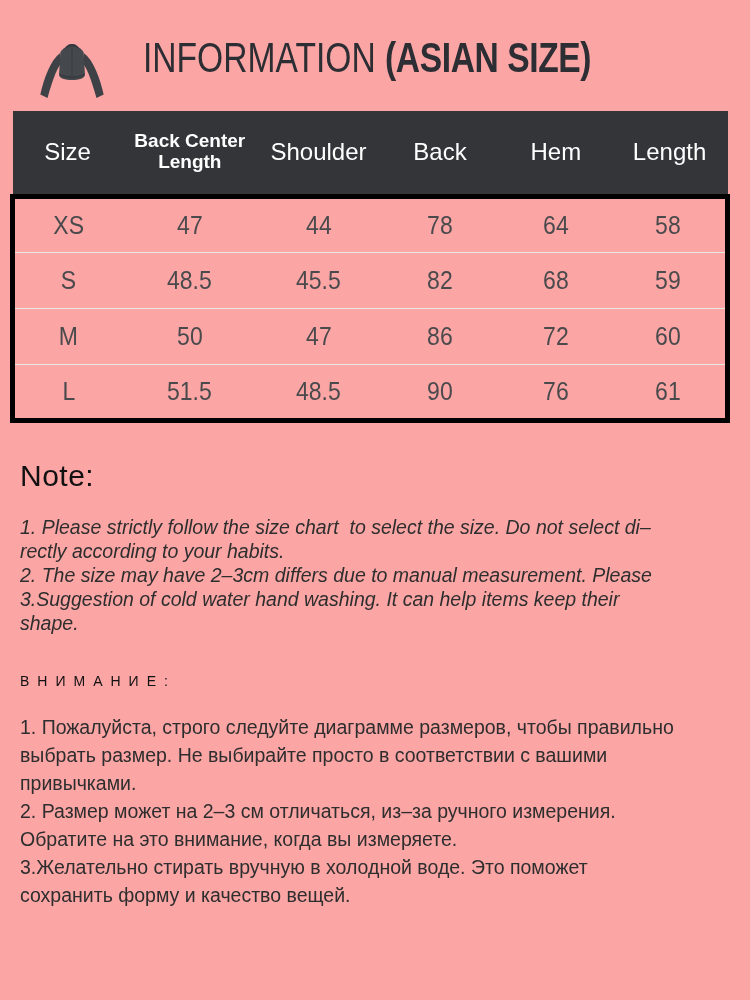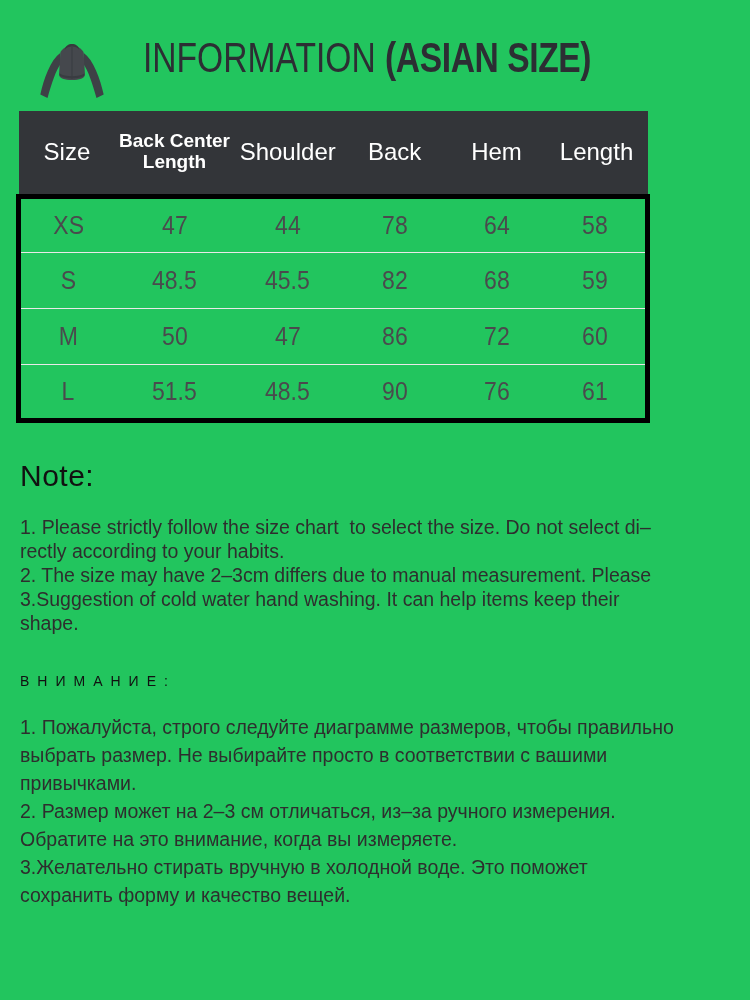--- a/index.html
+++ b/index.html
@@ -4,41 +4,41 @@
 <style>
   * { margin: 0; padding: 0; box-sizing: border-box; }
   html, body { background: #ffffff; }
   body {
     width: 750px;
     height: 1000px;
     font-family: "Liberation Sans", "DejaVu Sans", sans-serif;
     color: #2f2f2f;
     overflow: hidden;
   }
-  .page { position: relative; width: 750px; height: 1000px; background: #22c55e; }
+  .page { position: relative; width: 750px; height: 1000px; background: #fca5a5; }
 
   
   .header { position: relative; height: 111px; }
   .product-img { position: absolute; left: 36px; top: 33px; }
   .page-title {
     position: absolute;
     left: 143px;
     top: 34px;
     font-size: 42px;
     font-weight: 400;
     color: #2c2e33;
     white-space: nowrap;
     letter-spacing: 0px;
     transform: scaleX(0.80);
     transform-origin: left center;
   }
   .page-title .bold-part { font-weight: 700; letter-spacing: -0.5px; }
 
   
-  .size-table-wrap { margin: 0 16px; width: 634px; }
+  .size-table-wrap { margin: 0 10px; width: 720px; }
   table.size-table {
     width: 100%;
     border-collapse: collapse;
     table-layout: fixed;
   }
   table.size-table thead th {
     background: #333539;
     color: #ffffff;
     height: 85px;
     font-weight: 400;
@@ -83,20 +83,21 @@
     font-weight: 400;
     color: #111;
     letter-spacing: 0.5px;
   }
   .note-lines { margin-top: 22px; }
   .note-line {
     font-size: 19.5px;
     line-height: 24px;
     color: #2e2e2e;
     white-space: pre;
+    font-style: italic;
   }
 
   .attention-section { margin: 38px 20px 0 20px; }
   .attention-heading {
     font-size: 14px;
     font-weight: 400;
     color: #111;
     letter-spacing: 8px;
   }
   .attention-lines { margin-top: 24px; }

